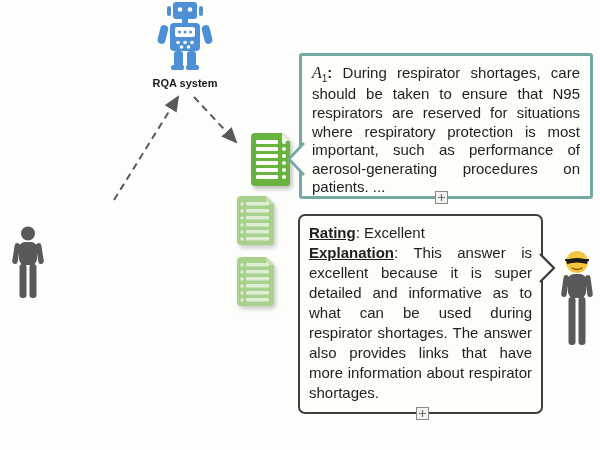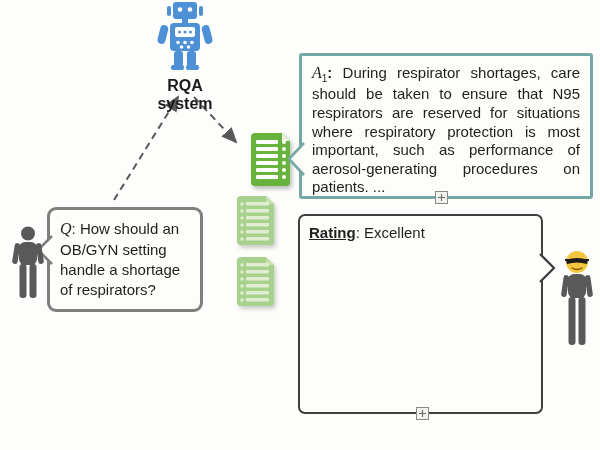--- a/index.html
+++ b/index.html
@@ -16,21 +16,21 @@
   .label-colon{font-weight:bold;}
   .u-bold{font-weight:bold;text-decoration:underline;}
   sub{font-size:10px;}
 
   
   .handle{position:absolute;width:13px;height:13px;background:#f2f2ee;border:1.4px solid #8a8a8a;box-sizing:border-box;display:flex;align-items:center;justify-content:center;}
 
   
   .abs{position:absolute;}
   #robot-wrap{left:140px;top:0px;width:90px;text-align:center;}
-  #rqa-label{font-size:16px;font-weight:bold;color:#1a1a1a;margin-top:1px;}
+  #rqa-label{font-size:11px;font-weight:bold;color:#1a1a1a;margin-top:1px;}
   .doc-shadow{filter:drop-shadow(2px 3px 2px rgba(110,110,110,.45));}
   .doc-shadow-light{filter:drop-shadow(2px 3px 2px rgba(130,130,130,.4));}
   #arrow-layer{left:0;top:0;pointer-events:none;}
 </style>
 </head>
 <body>
 
 <div id="canvas">
 
   <svg id="arrow-layer" class="abs" width="600" height="450" viewBox="0 0 600 450">
@@ -139,43 +139,38 @@
       <path d="M17 2 L2 18 L17 34" style="fill:var(--bubble-bg,#fdfdfa);stroke:var(--answer-border,#74a8a4)" stroke-width="2.6" stroke-linejoin="round"></path>
     </svg>
     <span class="math-letter">A</span><sub>1</sub><span class="label-colon">:</span><span> During respirator shortages, care should be taken to ensure that N95 respirators are reserved for situations where respiratory protection is most important, such as performance of aerosol-generating procedures on patients. ...</span>
     <div class="handle" style="left:133px;bottom:-8px;">
       <svg width="9" height="9" viewBox="0 0 9 9">
           <path d="M4.5 1 V8 M1 4.5 H8" stroke="#6e6e6e" stroke-width="1.2"></path>
         </svg>
     </div>
   </div>
 
-  <div class="bubble bubble-question">
-    <svg class="tail" style="left:-14px;top:24px;" width="17" height="32" viewBox="0 0 17 32">
-      <path d="M16 2 L2 16 L16 30" style="fill:var(--bubble-bg,#fdfdfa);stroke:var(--question-border,#7f7f7f)" stroke-width="2.6" stroke-linejoin="round"></path>
-    </svg>
-    <span class="math-letter">Q</span><span>: How should an OB/GYN setting handle a shortage of respirators?</span>
-  </div>
 
   <svg class="abs" style="left:7px;top:226px;" width="42" height="74" viewBox="0 0 42 74">
     <g style="fill:var(--person-gray,#595959)">
       <circle cx="21" cy="7.5" r="7"></circle>
       <rect x="12" y="16" width="18" height="23" rx="6"></rect>
       <rect x="6.5" y="17" width="5.5" height="21" rx="2.7" transform="rotate(9 9 27)"></rect>
       <rect x="30" y="17" width="5.5" height="21" rx="2.7" transform="rotate(-9 33 27)"></rect>
       <rect x="12.5" y="38" width="7" height="34" rx="3"></rect>
       <rect x="22.5" y="38" width="7" height="34" rx="3"></rect>
     </g>
   </svg>
 
   <div class="bubble bubble-rating">
     <svg class="tail" style="right:-15px;top:36px;" width="17" height="32" viewBox="0 0 17 32">
       <path d="M1 2 L15 16 L1 30" style="fill:var(--bubble-bg,#fdfdfa);stroke:var(--rating-border,#3f3f3f)" stroke-width="2.4" stroke-linejoin="round"></path>
     </svg>
     <div><span class="u-bold">Rating</span><span>: Excellent</span></div>
+    <div><span class="u-bold">Explanation</span><span>: This answer is excellent because it is super detailed and informative as to what can be used during respirator shortages. The answer also provides links that have more information about respirator shortages.</span></div>
     <div class="handle" style="left:116px;bottom:-8px;">
       <svg width="9" height="9" viewBox="0 0 9 9">
           <path d="M4.5 1 V8 M1 4.5 H8" stroke="#6e6e6e" stroke-width="1.2"></path>
         </svg>
     </div>
   </div>
 
   <svg class="abs" style="left:554px;top:250px;" width="46" height="98" viewBox="0 0 46 98">
     <circle cx="23" cy="12" r="11" style="fill:var(--emoji-yellow,#f2c63e)"></circle>
     <path d="M12 10 q11 -4 22 0 l-1 4 q-10 -3 -20 0 z" fill="#1c1c1c"></path>

